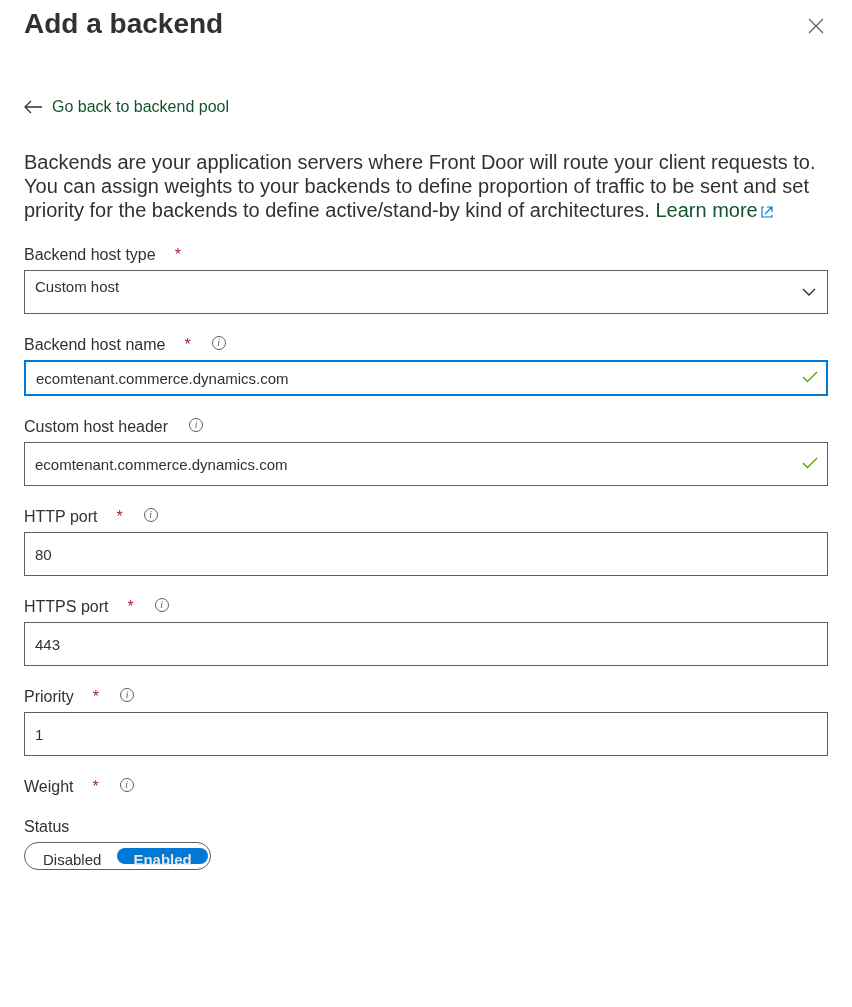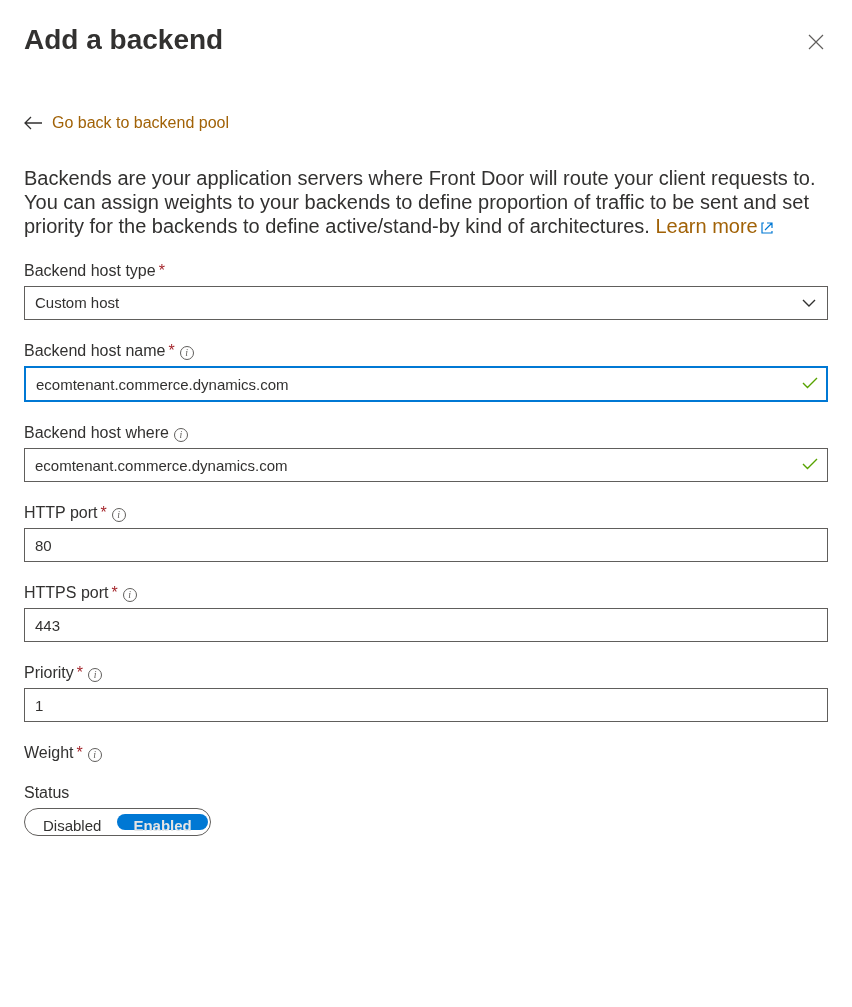--- a/index.html
+++ b/index.html
@@ -6,21 +6,21 @@
   body {
     margin: 0;
     padding: 0;
     font-family: "Segoe UI", -apple-system, BlinkMacSystemFont, sans-serif;
     font-size: 14px;
     color: #323130;
     background: #fff;
   }
   .panel {
     width: 852px;
-    padding: 22px 24px 24px 24px;
+    padding: 6px 24px 24px 24px;
   }
   .header {
     display: flex;
     justify-content: space-between;
     align-items: flex-start;
     margin-bottom: 56px;
   }
   .title {
     font-size: 28px;
     font-weight: 600;
@@ -44,21 +44,21 @@
     align-items: center;
     gap: 10px;
     margin-bottom: 34px;
     font-size: 16px;
   }
   .arrow-left {
     color: #323130;
     display: inline-flex;
   }
   .link {
-    color: #a16207;
+    color: #14532d;
     text-decoration: none;
     cursor: pointer;
   }
   .desc {
     font-size: 20px;
     line-height: 24px;
     color: #323130;
     margin: 0 0 24px 0;
   }
   .ext-icon {
@@ -66,22 +66,22 @@
     vertical-align: -2px;
     margin-left: 2px;
     color: #0078d4;
   }
   .field {
     margin-bottom: 22px;
   }
   .field:last-child { margin-bottom: 0; }
   .label-row {
     display: flex;
-    align-items: flex-end;
-    gap: 1px;
+    align-items: flex-start;
+    gap: 17px;
     font-size: 16px;
     font-weight: 400;
     color: #323130;
     margin-bottom: 6px;
   }
   .req {
     color: #a4262c;
     margin-left: 2px;
   }
   .info-icon {
@@ -99,21 +99,21 @@
     cursor: pointer;
     line-height: 1;
     margin-left: 4px;
   }
   .select-wrap, .input-wrap {
     position: relative;
     width: 100%;
   }
   .select, .text-input {
     width: 100%;
-    height: 34px;
+    height: 44px;
     padding: 0 38px 0 10px;
     font-size: 15px;
     font-family: inherit;
     border: 1px solid #605e5c;
     background: #fff;
     color: #323130;
     outline: none;
   }
   .select {
     appearance: none;
@@ -226,21 +226,21 @@
         <svg width="16" height="12" viewBox="0 0 16 12">
             <path d="M1 6 L5.5 10.5 L15 1" stroke="currentColor" stroke-width="1.4" fill="none"></path>
           </svg>
       </span>
     </div>
   </div>
 
   
   <div class="field">
     <div class="label-row">
-      <span>Backend host where</span>
+      <span>Custom host header</span>
       <span class="info-icon">i</span>
     </div>
     <div class="input-wrap">
       <input type="text" class="text-input" value="ecomtenant.commerce.dynamics.com" style="">
       <span class="check">
         <svg width="16" height="12" viewBox="0 0 16 12">
             <path d="M1 6 L5.5 10.5 L15 1" stroke="currentColor" stroke-width="1.4" fill="none"></path>
           </svg>
       </span>
     </div>

